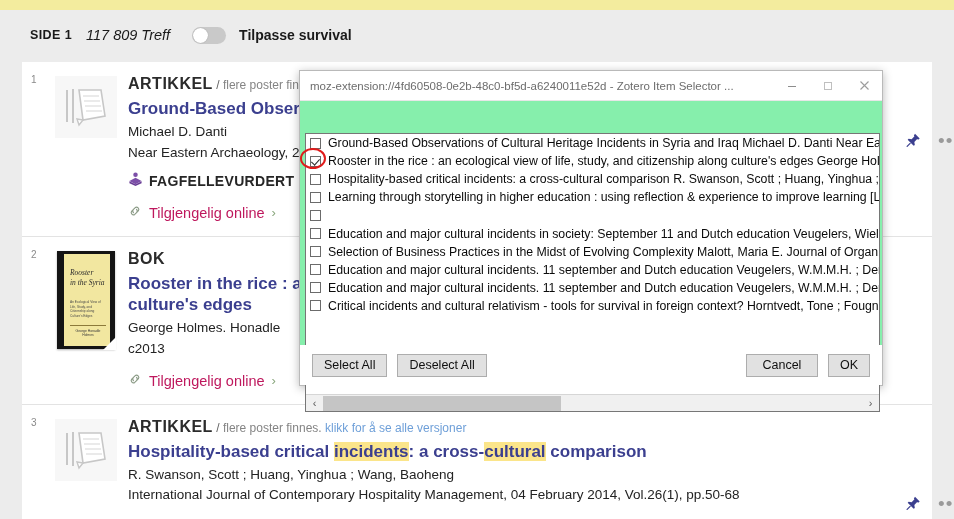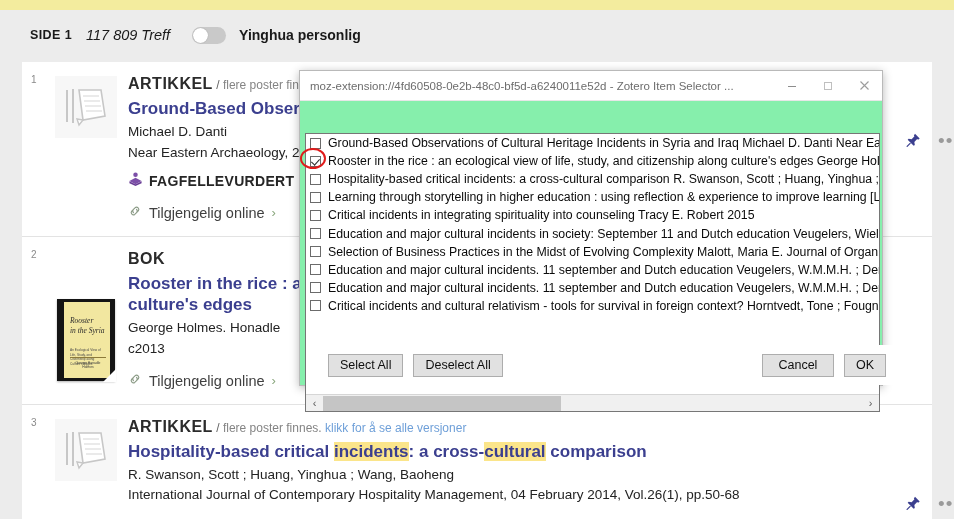--- a/index.html
+++ b/index.html
@@ -65,24 +65,23 @@
     width:178px; flex:none; display:flex; align-items:flex-start;
     justify-content:flex-start; gap:22px; padding-top:6px; padding-left:10px;
   }
 
   
   .doc-thumb { width:62px; height:62px; position:relative; opacity:.55; }
   .doc-thumb svg { width:62px; height:62px; }
 
   
   .book-cover {
-    width:58px; height:82px; background:#141414;
+    width:58px; height:98px; background:#141414;
     padding:3px 5px 3px 7px; position:relative;
     box-shadow:0 1px 2px rgba(0,0,0,.3);
-    margin-top:48px;
   }
   .book-face { background:#f2e7a0; width:100%; height:100%; position:relative; }
   .book-title-txt {
     position:absolute; top:14px; left:6px; right:4px;
     font-family:"Liberation Serif", serif;
     font-size:7.5px; font-style:italic; color:#2b2b2b; line-height:1.35;
   }
   .book-sub {
     position:absolute; top:46px; left:6px; right:4px;
     font-size:3.2px; color:#4a4a4a; line-height:1.5;
@@ -115,21 +114,21 @@
 
   .peer-badge {
     display:flex; align-items:center; gap:6px; margin-top:9px;
   }
   .peer-badge .lbl {
     font-size:14px; font-weight:bold; letter-spacing:.3px; color:#262626;
   }
   .avail-link {
     display:flex; align-items:center; gap:7px; margin-top:13px;
   }
-  .avail-link .txt { font-size:14.5px; color:#404040; }
+  .avail-link .txt { font-size:14.5px; color:#be185d; }
   .avail-link .chev { color:#8ba87f; font-size:13px; }
 
   .act-icon { color:#3b3f8f; line-height:1; cursor:default; }
   .act-dots { color:#9a9a9a; font-size:19px; letter-spacing:1px; line-height:.5;}
 
   
   #zotero-dialog {
     position:absolute; left:299px; top:70px; width:584px; height:316px;
     background:#86efac;
     border:1px solid #b9b9b9;
@@ -186,21 +185,20 @@
   #hs-thumb {
     position:absolute; left:0; top:1px; height:15px; width:238px;
     background:#c5c5c5;
   }
 
   
   #dialog-buttons {
     position:absolute; left:0; bottom:0; width:100%; height:40px;
     display:flex; align-items:center; padding:0 12px;
     background:#fff;
-    margin-left:16px;
   }
   .dlg-btn {
     height:23px; min-width:72px; padding:0 11px;
     background:#e1e1e1; border:1px solid #adadad;
     font-size:12.5px; color:#101010; font-family:"Liberation Sans", sans-serif;
     display:flex; align-items:center; justify-content:center;
     margin-right:10px;
   }
   #btn-spacer { flex:1; }
   .dlg-btn.right { margin-right:0; margin-left:10px; }
@@ -221,21 +219,21 @@
 <body>
 
 <div id="yellow-strip"></div>
 
 <div id="results-header">
   <span id="page-label">SIDE 1</span>
   <span id="hit-count">117 809 Treff</span>
   <div class="toggle-track">
     <div class="toggle-knob"></div>
   </div>
-  <span id="personalize-label">Yinghua personlig</span>
+  <span id="personalize-label">Tilpasse survival</span>
 </div>
 
 <div id="results-list">
 
   <div class="result-row">
     <div class="row-index">1</div>
     <div class="thumb-col">
       <div class="doc-thumb">
         <svg viewBox="0 0 62 62" xmlns="http://www.w3.org/2000/svg">
           <rect x="0" y="0" width="62" height="62" fill="#f2f2f2"></rect>
@@ -403,21 +401,20 @@
     <div class="item-row">
       <span class="cb"></span>
       <span class="item-text">Hospitality-based critical incidents: a cross-cultural comparison R. Swanson, Scott ; Huang, Yinghua ; Wang, Baoheng 2014</span>
     </div>
     <div class="item-row">
       <span class="cb"></span>
       <span class="item-text">Learning through storytelling in higher education : using reflection &amp; experience to improve learning [Lektrice] 2001</span>
     </div>
     <div class="item-row">
       <span class="cb"></span>
-      <span class="item-text">Critical incidents in integrating spirituality into counseling Tracy E. Robert 2015</span>
     </div>
     <div class="item-row">
       <span class="cb"></span>
       <span class="item-text">Education and major cultural incidents in society: September 11 and Dutch education Veugelers, Wiel ; Derriks</span>
     </div>
     <div class="item-row">
       <span class="cb"></span>
       <span class="item-text">Selection of Business Practices in the Midst of Evolving Complexity Malott, Maria E. Journal of Organizational</span>
     </div>
     <div class="item-row">

